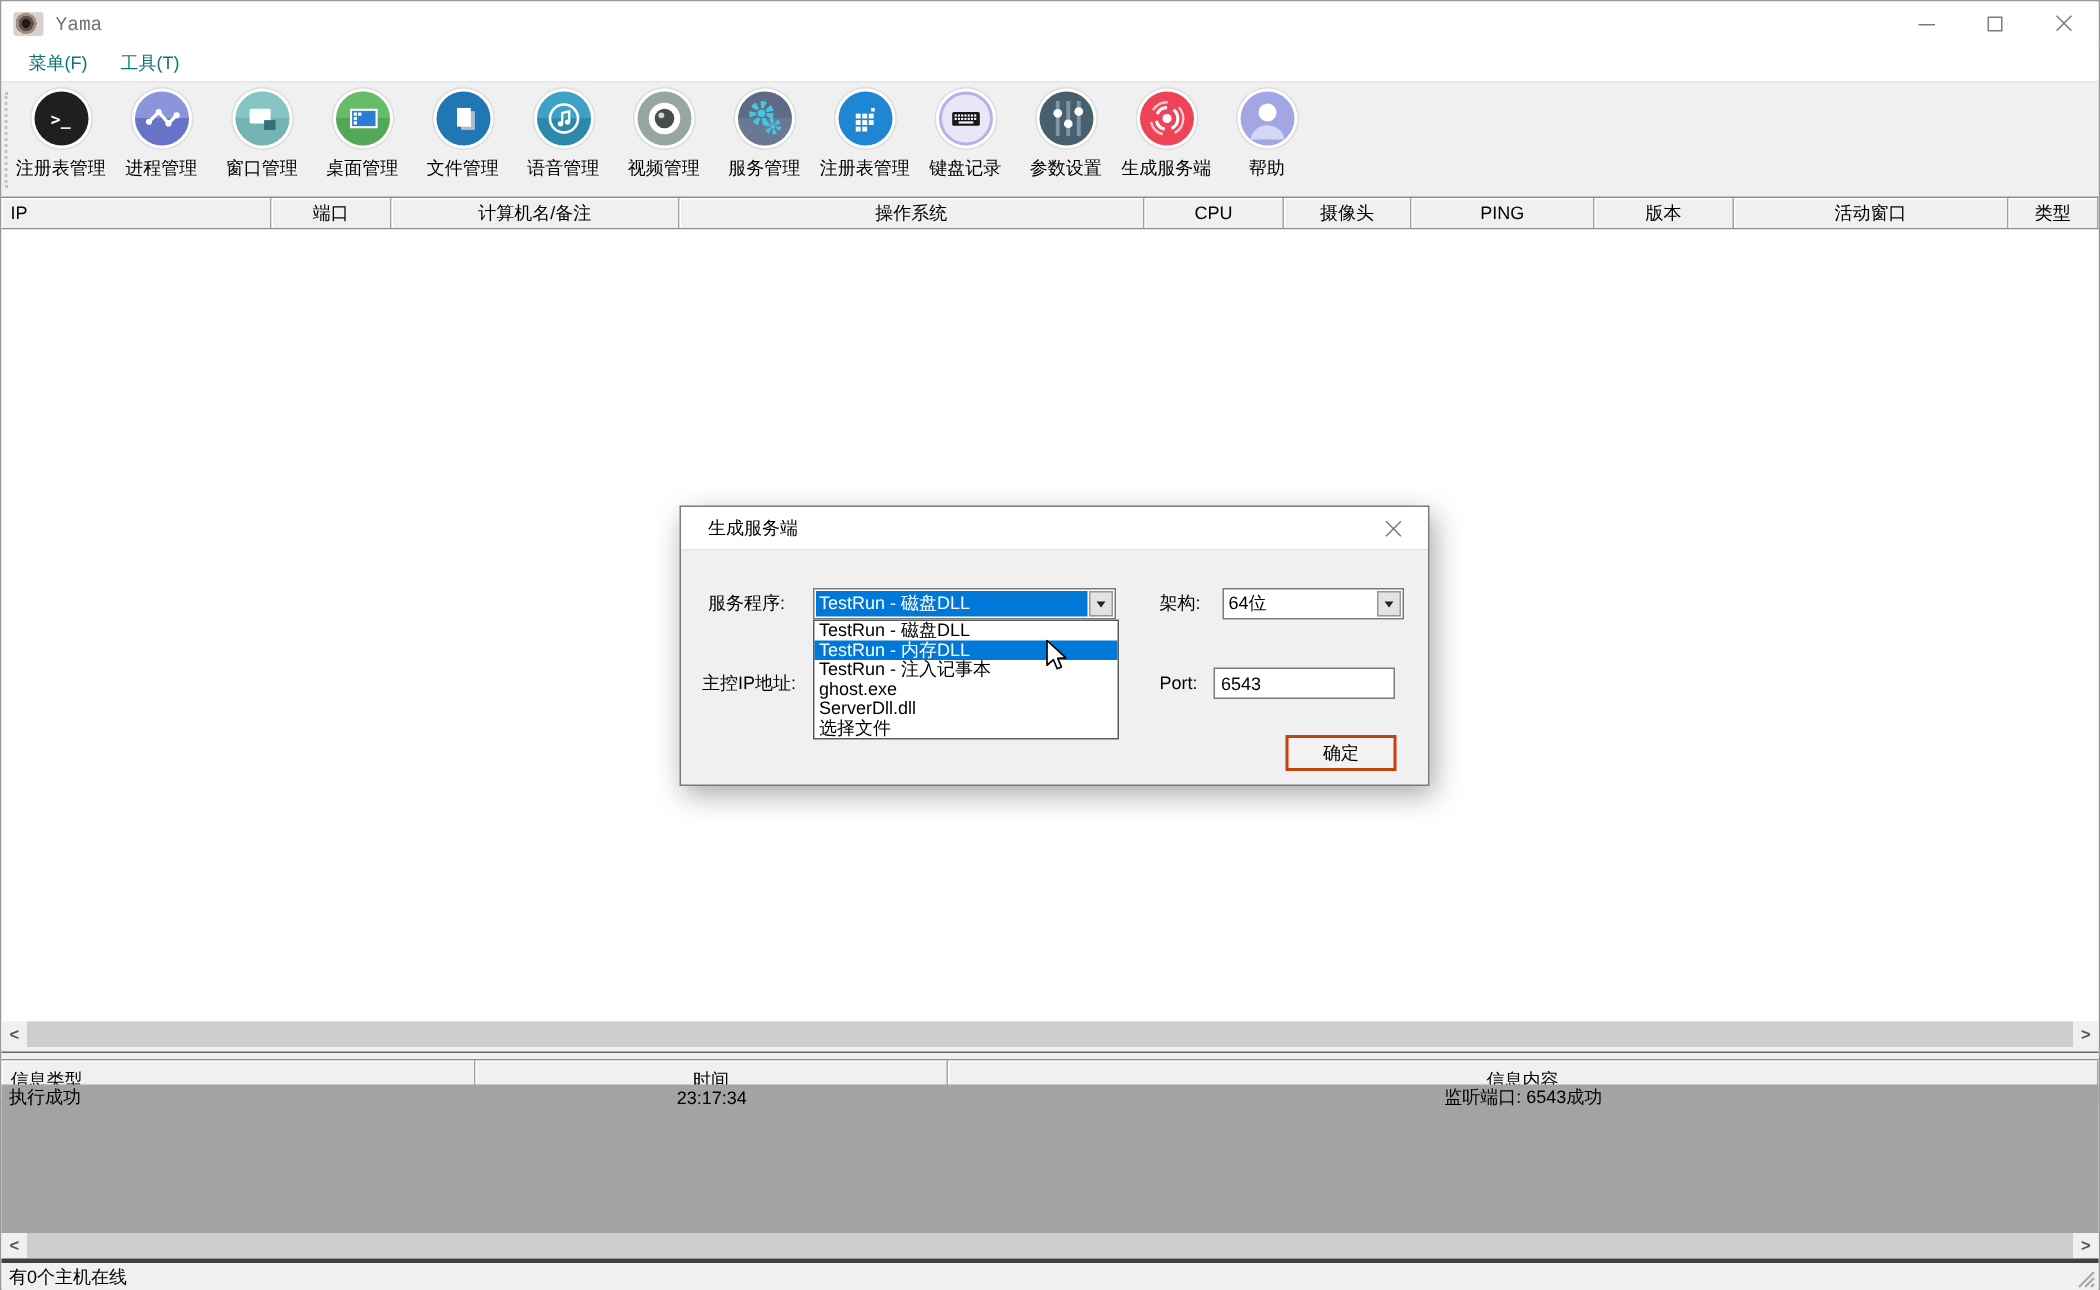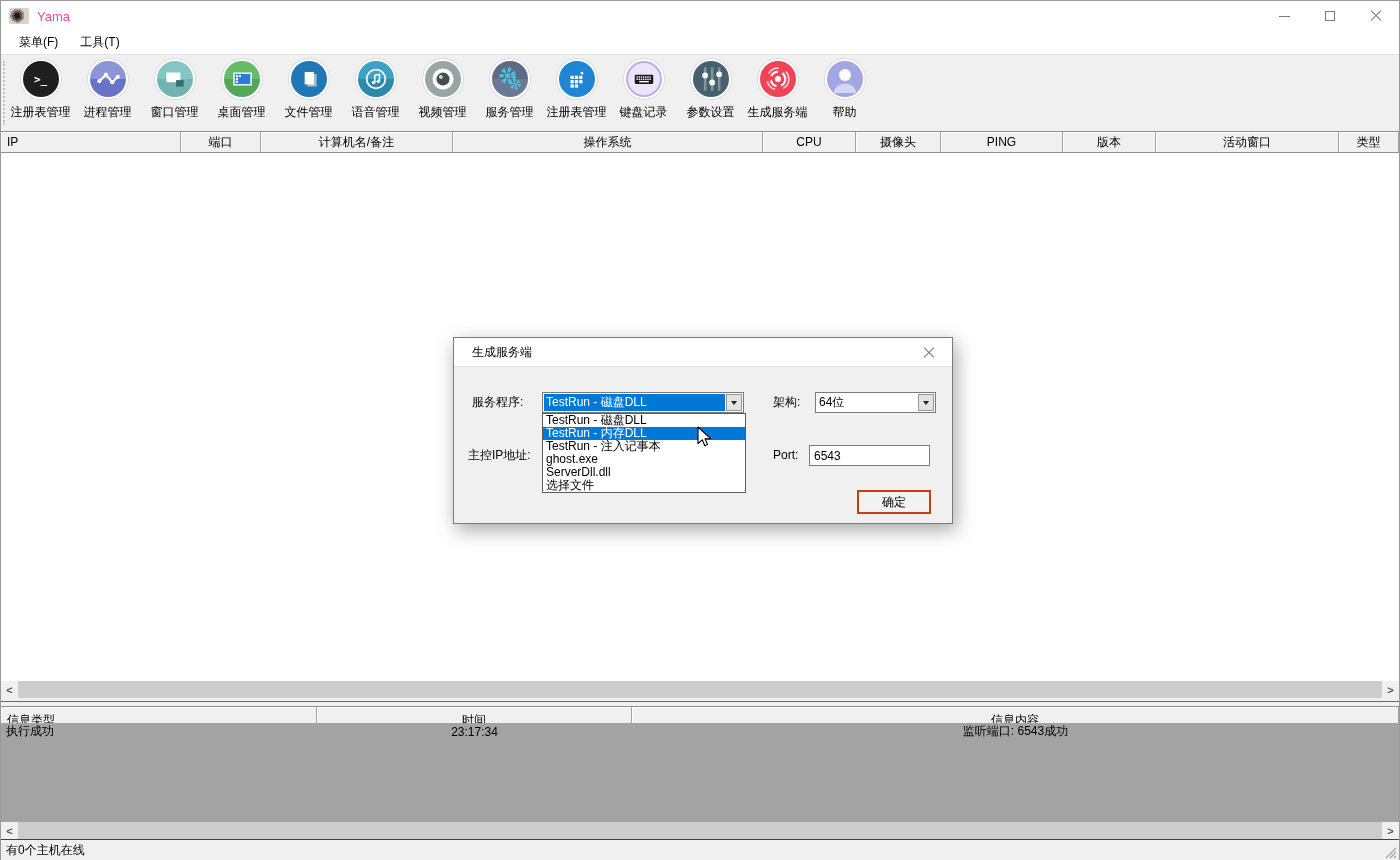--- a/index.html
+++ b/index.html
@@ -3,32 +3,32 @@
 <meta charset="utf-8">
 <style>
   * { margin:0; padding:0; box-sizing:border-box; }
   html,body { width:1400px; height:860px; background:#fff; font-family:"Liberation Sans","DejaVu Sans",sans-serif; overflow:hidden; }
   #window { position:relative; width:1400px; height:860px; background:#fff; border:1px solid #999; }
 
   
   #titlebar { position:absolute; top:0; left:0; right:0; height:30px; background:#fff; display:flex; align-items:center; }
   #app-icon { width:20px; height:16px; margin-left:8px; border-radius:2px;
     background: radial-gradient(circle at 42% 48%, #1c1c1c 0 3px, #5c4f46 3px 5px, #a08c80 5px 7px, #d9d2cc 7px); }
-  #app-title { margin-left:8px; font-size:13px; color:#ec4899; }
+  #app-title { margin-left:8px; font-size:13px; color:#737373;font-family:Liberation Mono, monospace; }
   #win-controls { margin-left:auto; display:flex; height:100%; }
   .win-btn { width:46px; height:100%; display:flex; align-items:center; justify-content:center; }
   .glyph-min { width:11px; height:1px; background:#7a7a7a; }
   .glyph-max { width:10px; height:10px; border:1px solid #7a7a7a; }
   .glyph-close { position:relative; width:12px; height:12px; }
   .glyph-close::before,.glyph-close::after { content:""; position:absolute; left:-1px; top:5px; width:14px; height:1px; background:#7a7a7a; }
   .glyph-close::before { transform:rotate(45deg); } .glyph-close::after { transform:rotate(-45deg); }
 
   
   #menubar { position:absolute; top:30px; left:0; right:0; height:23px; background:#fff; display:flex; align-items:center; padding-left:8px; }
-  .menu-item { font-size:12px; color:#000000; padding:2px 10px 3px 10px; margin-right:2px; }
+  .menu-item { font-size:12px; color:#0f766e; padding:2px 10px 3px 10px; margin-right:2px; }
 
   
   #toolbar { position:absolute; top:53px; left:0; right:0; height:77px; background:#f0f0f0; border-top:1px solid #e6e6e6; display:flex; padding:6px 0 0 6px; }
   #toolbar-grip { position:absolute; left:2px; top:6px; bottom:6px; width:3px; border-left:2px dotted #c3c3c3; }
   .tb-item { width:67px; display:flex; flex-direction:column; align-items:center; }
   .tb-label { margin-top:7px; font-size:12px; color:#000; white-space:nowrap; }
   .ic { width:36px; height:36px; border-radius:50%; box-shadow:0 0 0 2px #fff, 0 0 0 3px #dcdcdc; display:flex; align-items:center; justify-content:center; overflow:hidden; position:relative; }
   .ic svg { display:block; }
   .ic-terminal { background:#1f1f1f; }
   .ic-terminal::after { content:">_"; color:#fff; font:bold 11px "DejaVu Sans Mono",monospace; }
@@ -61,21 +61,21 @@
   #sep-strip::after { content:""; position:absolute; top:3px; left:0; right:0; height:1px; background:#6a6a6a; }
 
   
   #log-header { position:absolute; top:705px; left:0; right:0; height:29px; display:flex; background:#f0f0f0; border-top:1px solid #8e8e8e; border-bottom:1px solid #8e8e8e; }
   #log-body { position:absolute; top:722px; left:0; right:0; height:99px; background:#a3a3a3; }
   .log-row { display:flex; height:17px; }
   .lcell { font-size:12px; color:#000; display:flex; align-items:center; justify-content:center; }
   .lcell.left { justify-content:flex-start; padding-left:5px; }
 
   
-  #statusbar { position:absolute; top:838px; left:0; right:0; height:22px; background:#f0f0f0; border-top:1px solid #404040; display:flex; align-items:center; padding-left:5px; }
+  #statusbar { position:absolute; top:838px; left:0; right:0; height:22px; background:#f0f0f0; border-top:3px solid #404040; display:flex; align-items:center; padding-left:5px; }
   #status-text { font-size:12px; color:#000; }
   #resize-grip { position:absolute; right:2px; bottom:2px; }
 
   
   #dialog { position:absolute; left:452px; top:336px; width:500px; height:187px; background:#f0f0f0; border:1px solid #7a7a7a; box-shadow:3px 6px 18px rgba(0,0,0,.35); z-index:10; }
   #dlg-titlebar { height:29px; background:#fff; display:flex; align-items:center; border-bottom:1px solid #e2e2e2; }
   #dlg-title { font-size:12px; color:#000; margin-left:18px; }
   #dlg-close { margin-left:auto; margin-right:14px; width:20px; height:20px; display:flex; align-items:center; justify-content:center; }
   #dlg-body { position:relative; height:156px; }
   .dlg-label { position:absolute; font-size:12px; color:#000; height:21px; line-height:21px; white-space:nowrap; }

